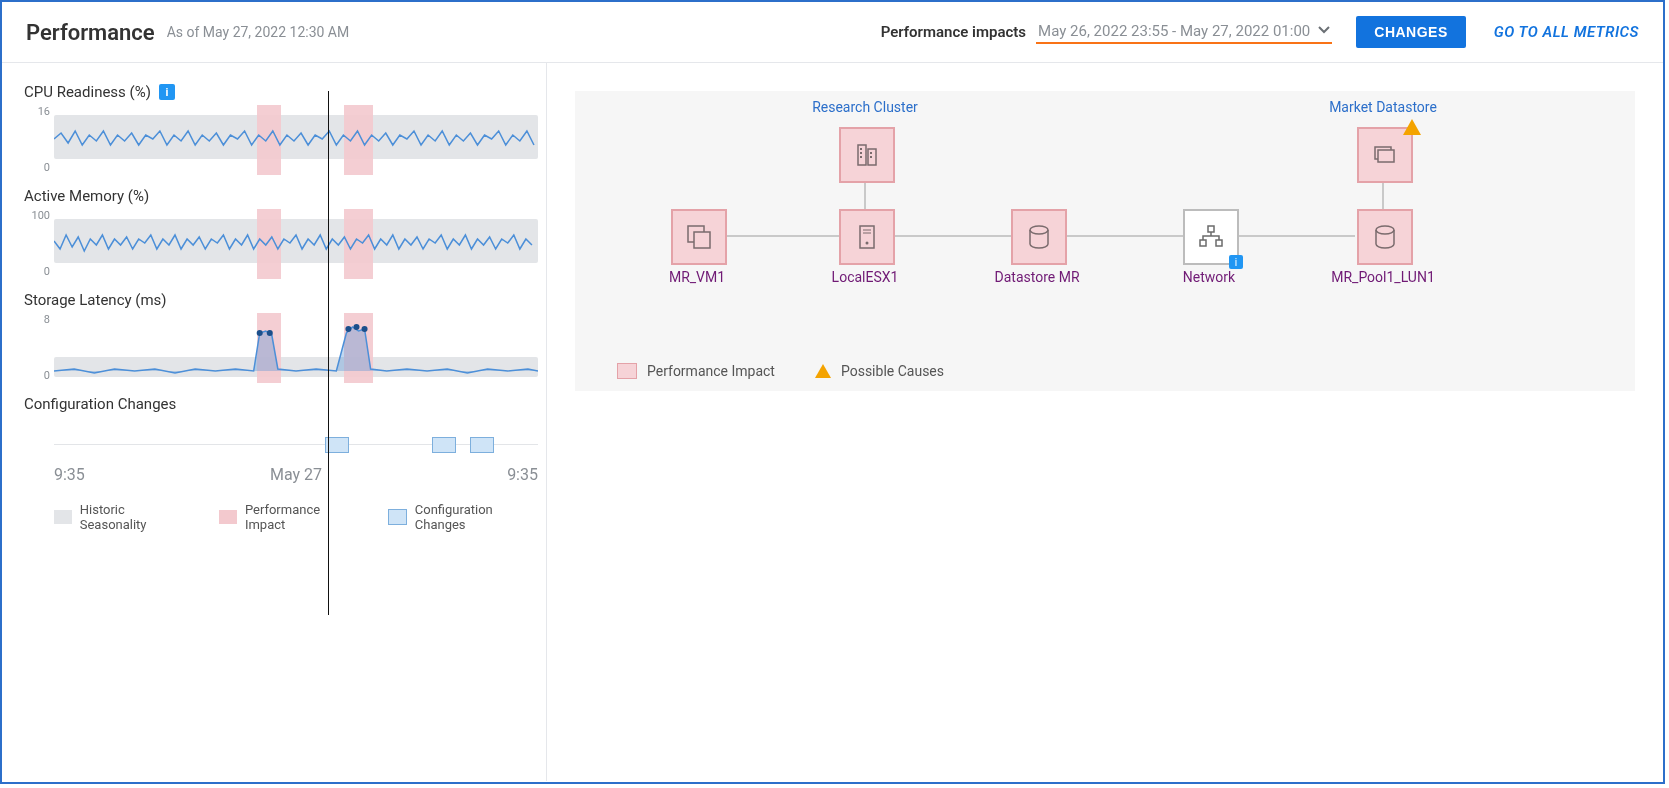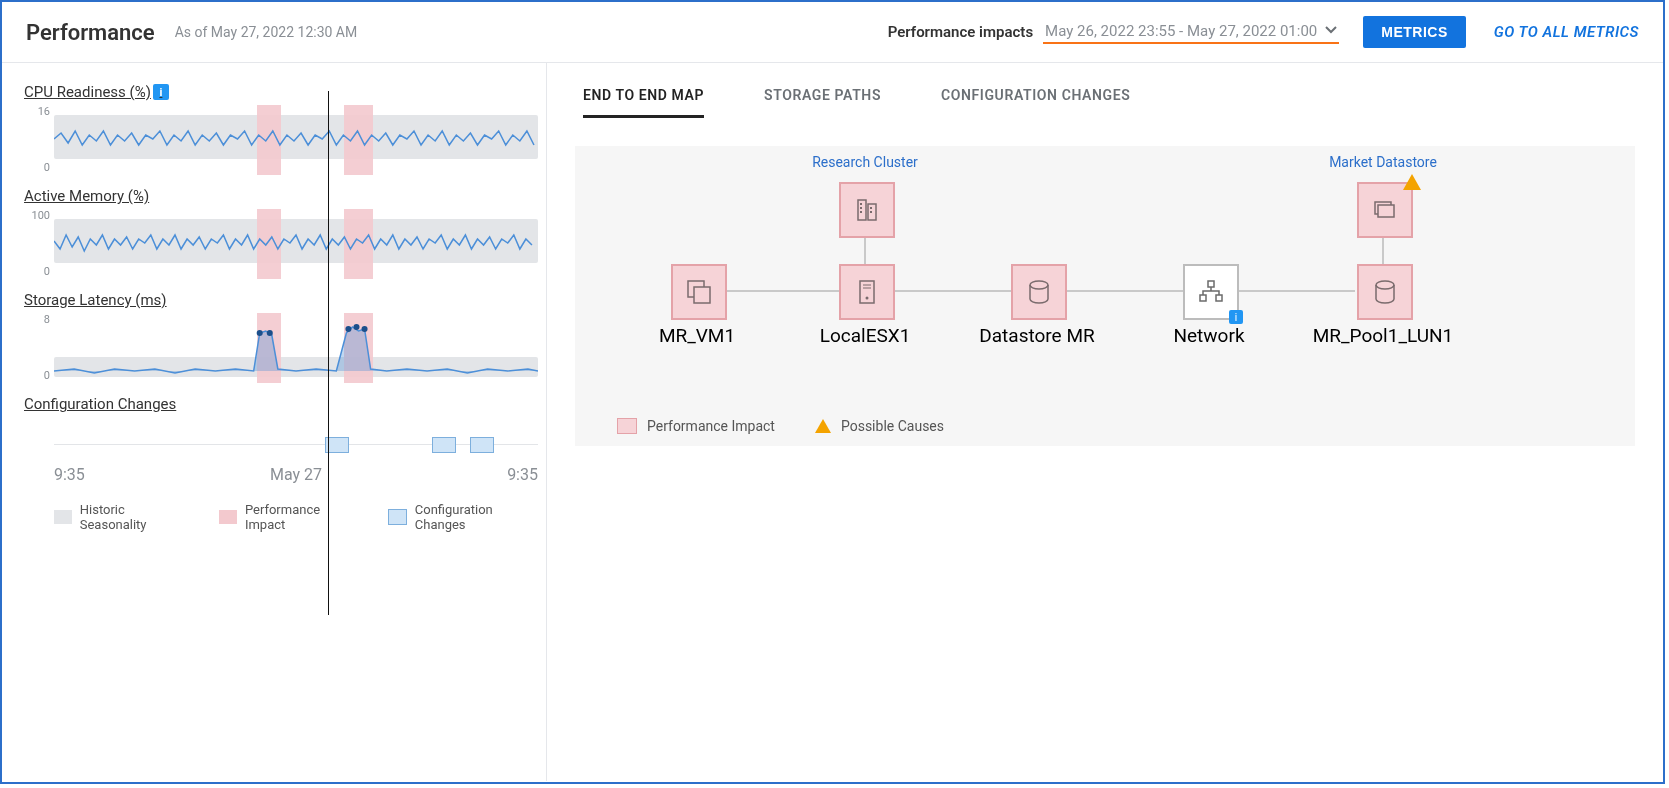--- a/index.html
+++ b/index.html
@@ -25,21 +25,21 @@
     border-bottom: 1px solid #e5e7eb;
   }
   .header .title {
     font-size: 22px;
     font-weight: 600;
     color: #333;
   }
   .header .subtitle {
     font-size: 14px;
     color: #8a8f95;
-    margin-left: 20px;
+    margin-left: 12px;
   }
   .header-spacer { flex: 1; }
   .impacts-label {
     font-size: 15px;
     font-weight: 600;
     color: #333;
     margin-right: 10px;
   }
   .impacts-range {
     display: inline-flex;
@@ -95,22 +95,21 @@
   }
 
   
   .chart-block { margin-bottom: 12px; position: relative; }
   .chart-title {
     font-size: 15px;
     color: #333;
     margin-bottom: 4px;
     display: flex;
     align-items: center;
-    gap: 2px;
-    text-decoration: underline;
+    gap: 8px;
   }
   .info-icon {
     display:inline-flex; align-items:center; justify-content:center;
     width:16px; height:16px; background:#2196f3; color:#fff; font-size:11px; font-weight:700;
     border-radius:2px;
   }
   .y-axis {
     font-size: 11px;
     color: #8a8f95;
     width: 26px;
@@ -193,21 +192,21 @@
     position:absolute; top:-10px; right:-10px; width:0; height:0;
     border-left:9px solid transparent; border-right:9px solid transparent;
     border-bottom:16px solid #f4a300;
   }
   .node-badge-info {
     position:absolute; bottom:-6px; right:-6px;
     width:14px; height:14px; background:#2196f3; color:#fff; font-size:10px;
     display:flex; align-items:center; justify-content:center; border-radius:2px;
   }
   .node-caption {
-    position:absolute; text-align:center; font-size:19px; color:#000000;
+    position:absolute; text-align:center; font-size:14px; color:#701a75;
     transform: translateX(-50%);
   }
   .conn {
     position:absolute; height:2px; background:#c9c9c9;
   }
   .conn-v { position:absolute; width:2px; background:#c9c9c9; }
 
   .topo-legend {
     display:flex; gap:40px; margin: 14px 0 0 42px; font-size:14px; color:#555;
     align-items:center;
@@ -229,21 +228,21 @@
     <div class="header-spacer"></div>
     <span class="impacts-label">Performance impacts</span>
     <span class="impacts-range">
       <span>May 26, 2022 23:55 - May 27, 2022 01:00</span>
       <span class="chev">
         <svg width="12" height="12" viewBox="0 0 12 12">
             <path d="M1 3 L6 8 L11 3" fill="none" stroke="#6b7075" stroke-width="2"></path>
           </svg>
       </span>
     </span>
-    <button class="btn-primary">METRICS</button>
+    <button class="btn-primary">CHANGES</button>
     <a class="link-primary">GO TO ALL METRICS</a>
   </div>
 
   <div class="body">
 
     <div class="left">
 
       <div class="marker-line" style="top:28px;"></div>
 
       <div class="chart-block">
@@ -328,25 +327,20 @@
         </div>
         <div class="item">
           <span class="swatch sw-cfg"></span>
           <span>Configuration Changes</span>
         </div>
       </div>
     </div>
 
     <div class="right">
 
-      <div class="tabs">
-        <div class="tab active">END TO END MAP</div>
-        <div class="tab">STORAGE PATHS</div>
-        <div class="tab">CONFIGURATION CHANGES</div>
-      </div>
 
       <div class="topo-wrap">
 
         <span class="node-label-top" style="left:290px; top:8px;">Research Cluster</span>
         <span class="node-label-top" style="left:808px; top:8px;">Market Datastore</span>
 
         <div class="conn-v" style="left:289px; top:88px; height:30px;"></div>
         <div class="conn" style="left:148px; top:144px; width:116px;"></div>
         <div class="conn" style="left:316px; top:144px; width:120px;"></div>
         <div class="conn" style="left:490px; top:144px; width:118px;"></div>

